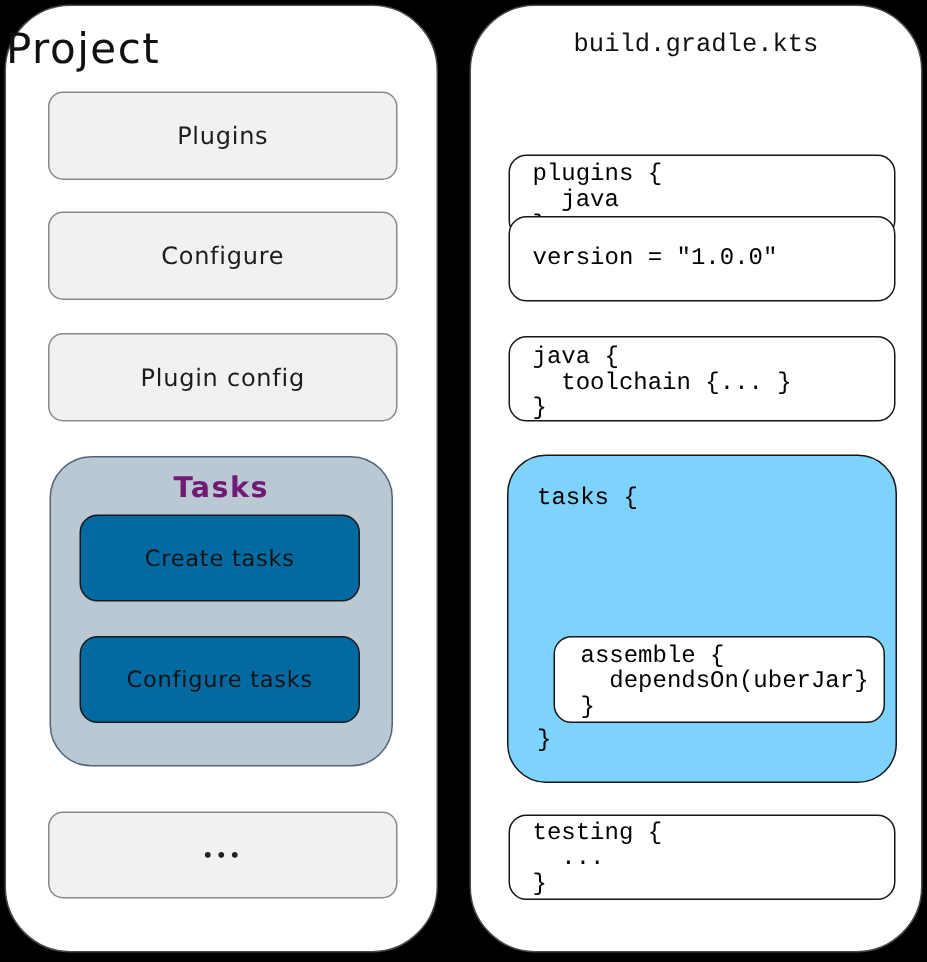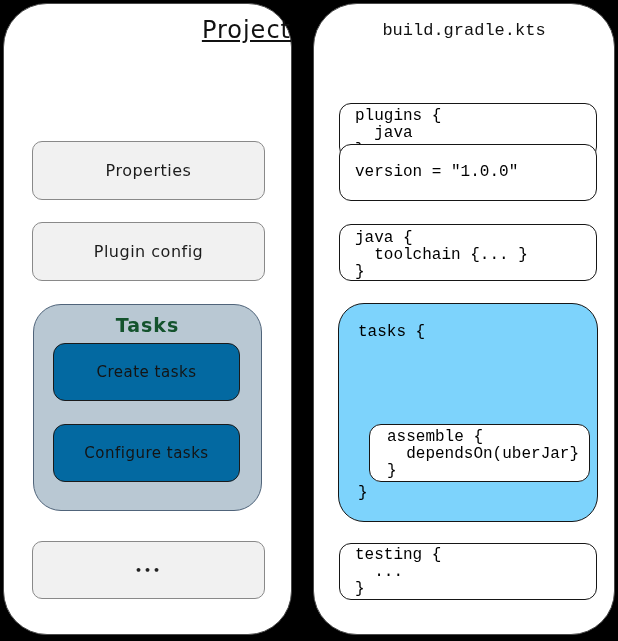--- a/index.html
+++ b/index.html
@@ -16,24 +16,23 @@
     background: #ffffff;
     border: 1.5px solid #4a4a4a;
     border-radius: 44px;
     box-sizing: border-box;
   }
   #left-panel  { left: 3px;  width: 289px; }
   #right-panel { left: 313px; width: 302px; }
 
   .hand-title {
     position: absolute; top: 12px; left: 0; width: 100%;
-    text-align: right;
-    font-size: 24px; color: #111;
+    text-align: left;
+    font-size: 28px; color: #111;
     letter-spacing: 1px;
-    text-decoration: underline;
   }
   .mono-title {
     position: absolute; top: 17px; left: 0; width: 100%;
     text-align: center;
     font-family: "Liberation Mono", monospace;
     font-size: 17px; color: #111;
   }
 
   
   .gbox {
@@ -57,21 +56,21 @@
     position: absolute; left: 29px; top: 300px;
     width: 229px; height: 207px;
     background: #b9c8d3;
     border: 1.5px solid #50647a;
     border-radius: 28px;
     box-sizing: border-box;
   }
   #tasks-group .tasks-title {
     position: absolute; top: 9px; left: 0; width: 100%;
     text-align: center;
-    font-size: 19px; font-weight: 700; color: #14532d;
+    font-size: 19px; font-weight: 700; color: #701a75;
     letter-spacing: 1px;
   }
   .wbox {
     position: absolute; left: 19px; width: 187px; height: 58px;
     background: #0369a1;
     border: 1.5px solid #1a1a1a;
     border-radius: 12px;
     box-sizing: border-box;
     display: flex; align-items: center; justify-content: center;
     font-size: 15px; color: #141414;
@@ -124,22 +123,25 @@
   #code-uberjar { top: 48px; height: 59px; display: flex; align-items: center; padding-left: 17px; }
   #code-assemble { top: 120px; height: 58px; }
   #code-assemble pre { padding: 4px 0 0 17px; }
 </style>
 </head>
 <body>
 
 <div id="left-panel" class="panel">
   <div class="hand-title">Project</div>
 
+  <div class="gbox" id="box-plugins">
+    <span>Plugins</span>
+  </div>
   <div class="gbox" id="box-properties">
-    <span>Properties</span>
+    <span>Configure</span>
   </div>
   <div class="gbox" id="box-config">
     <span>Plugin config</span>
   </div>
 
   <div id="tasks-group">
     <div class="tasks-title">Tasks</div>
     <div class="wbox" id="box-create">
       <span>Create tasks</span>
     </div>

